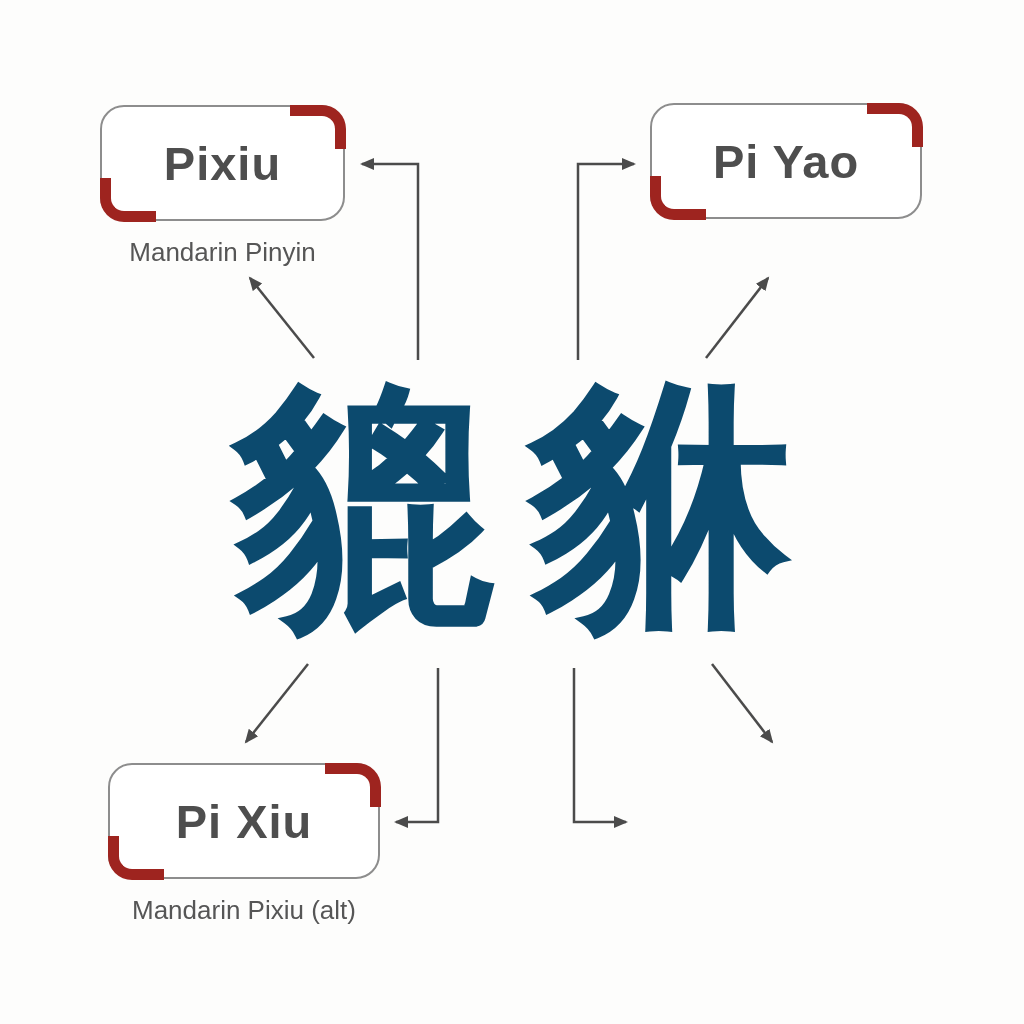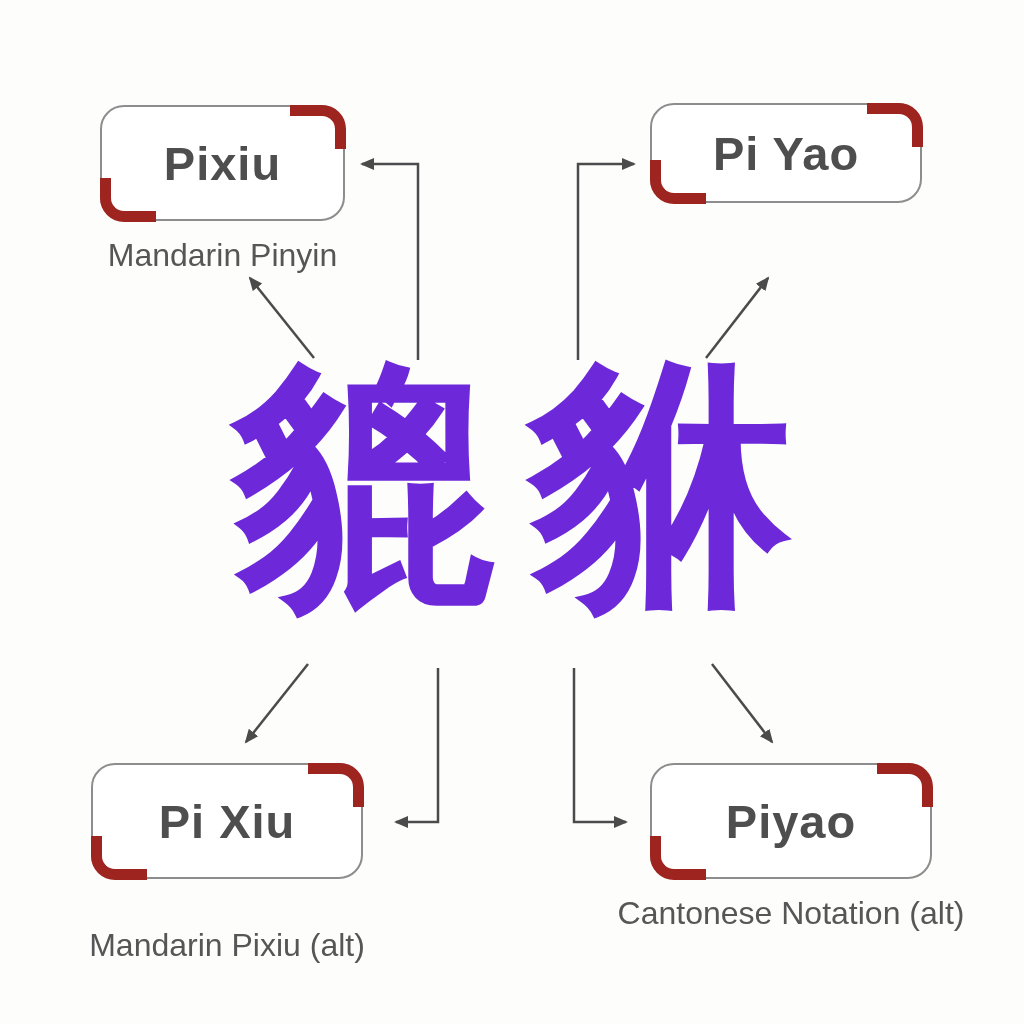--- a/index.html
+++ b/index.html
@@ -40,21 +40,21 @@
   }
   .label {
     font-weight: bold;
     font-size: 47px;
     color: #4e4e4e;
     letter-spacing: 1px;
     white-space: nowrap;
   }
   .caption {
     margin-top: 16px;
-    font-size: 32px;
+    font-size: 26px;
     color: #565656;
     white-space: nowrap;
     text-align: center;
   }
   .corner {
     position: absolute;
     width: 56px;
     height: 44px;
     box-sizing: border-box;
     pointer-events: none;
@@ -69,36 +69,36 @@
   .corner.bl {
     bottom: -2.5px;
     left: -2.5px;
     border-bottom: 11px solid #9e241f;
     border-left: 11px solid #9e241f;
     border-bottom-left-radius: 24px;
   }
   .node.tl { left: 100px; top: 105px; width: 245px; }
   .node.tl .box { height: 116px; }
   .node.tr { left: 650px; top: 103px; width: 272px; }
-  .node.tr .box { height: 100px; }
-  .node.bl { left: 91px; top: 763px; width: 272px; gap: 32px; }
+  .node.tr .box { height: 116px; }
+  .node.bl { left: 108px; top: 763px; width: 272px; }
   .node.bl .box { height: 116px; }
   .node.br { left: 650px; top: 763px; width: 282px; }
   .node.br .box { height: 116px; }
   .center-chars {
     position: absolute;
     top: 368px;
     left: 0;
     width: 100%;
     text-align: center;
-    font-family: Liberation Mono, monospace;
+    font-family: Liberation Sans, sans-serif;
     font-weight: bold;
     font-size: 262px;
     line-height: 1.05;
-    color: #6d28d9;
+    color: #0c4a6e;
     letter-spacing: 34px;
     text-indent: 34px;
   }
 </style>
 </head>
 <body>
 
 <div class="canvas">
 
   <svg class="arrows" viewBox="0 0 1024 1024" xmlns="http://www.w3.org/2000/svg">
@@ -136,24 +136,16 @@
 
   <div class="node bl">
     <div class="box">
       <span class="corner tr"></span>
       <span class="corner bl"></span>
       <span class="label">Pi Xiu</span>
     </div>
     <div class="caption">Mandarin Pixiu (alt)</div>
   </div>
 
-  <div class="node br">
-    <div class="box">
-      <span class="corner tr"></span>
-      <span class="corner bl"></span>
-      <span class="label">Piyao</span>
-    </div>
-    <div class="caption">Cantonese Notation (alt)</div>
-  </div>
 
   <div class="center-chars">貔貅</div>
 
 </div>
 
 </body></html>

